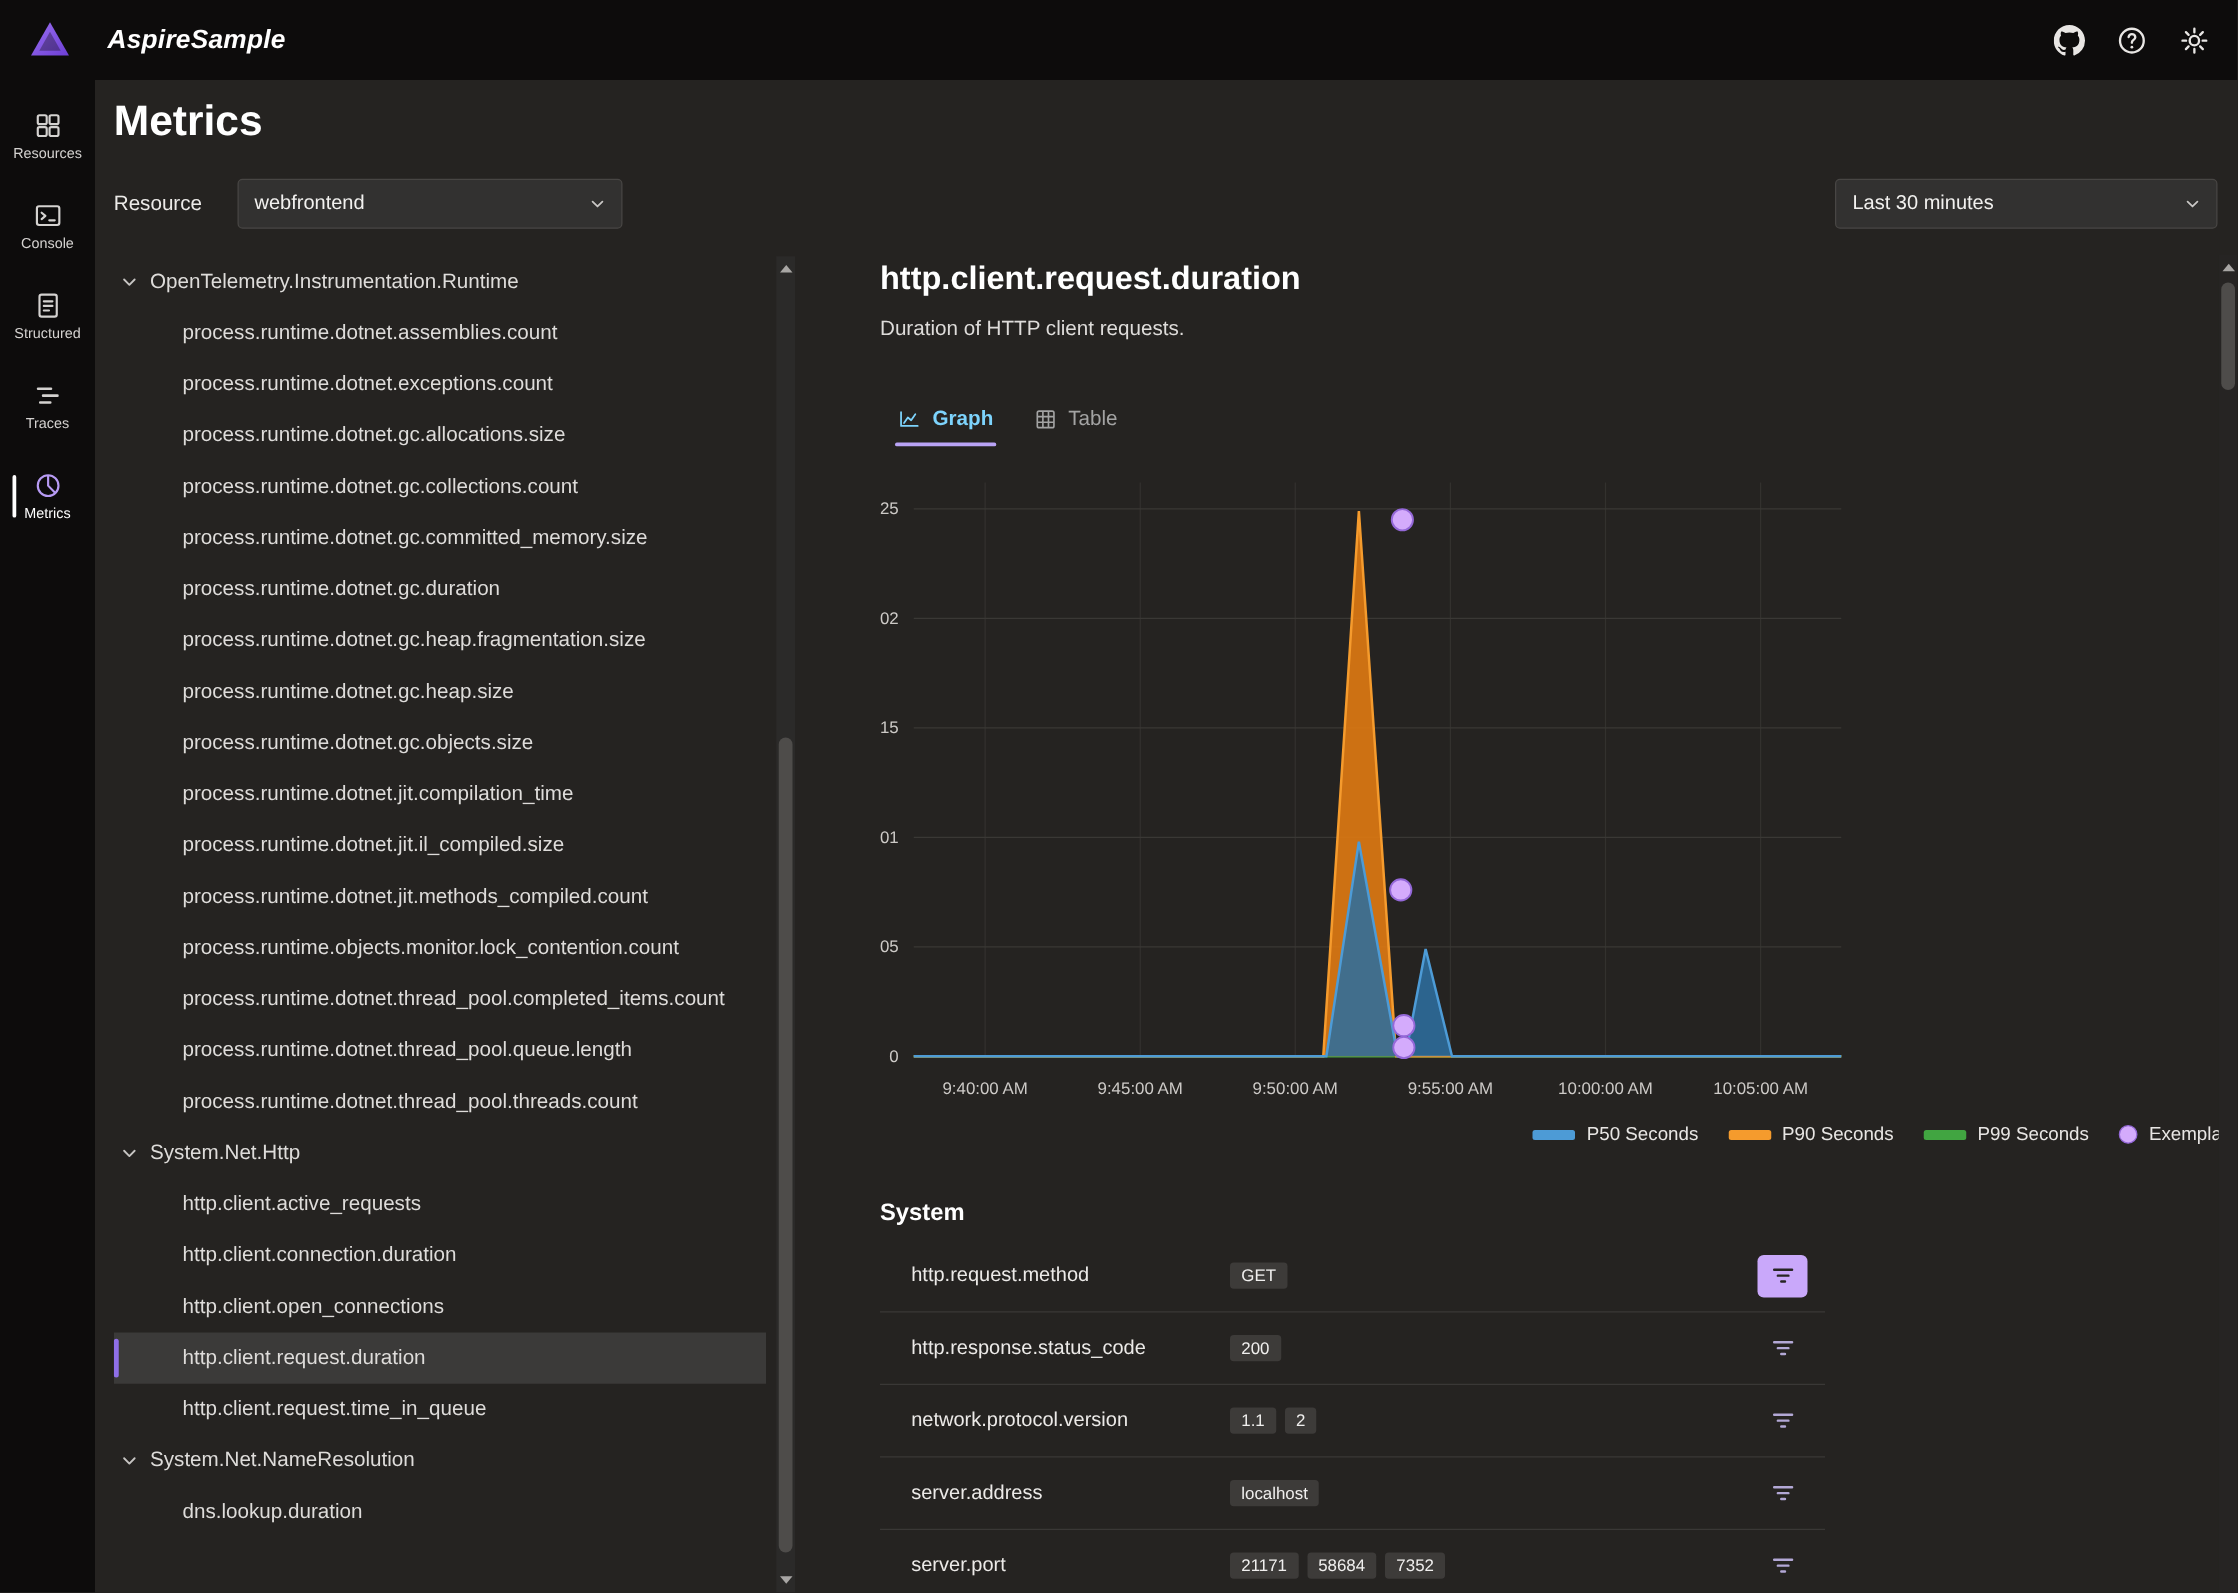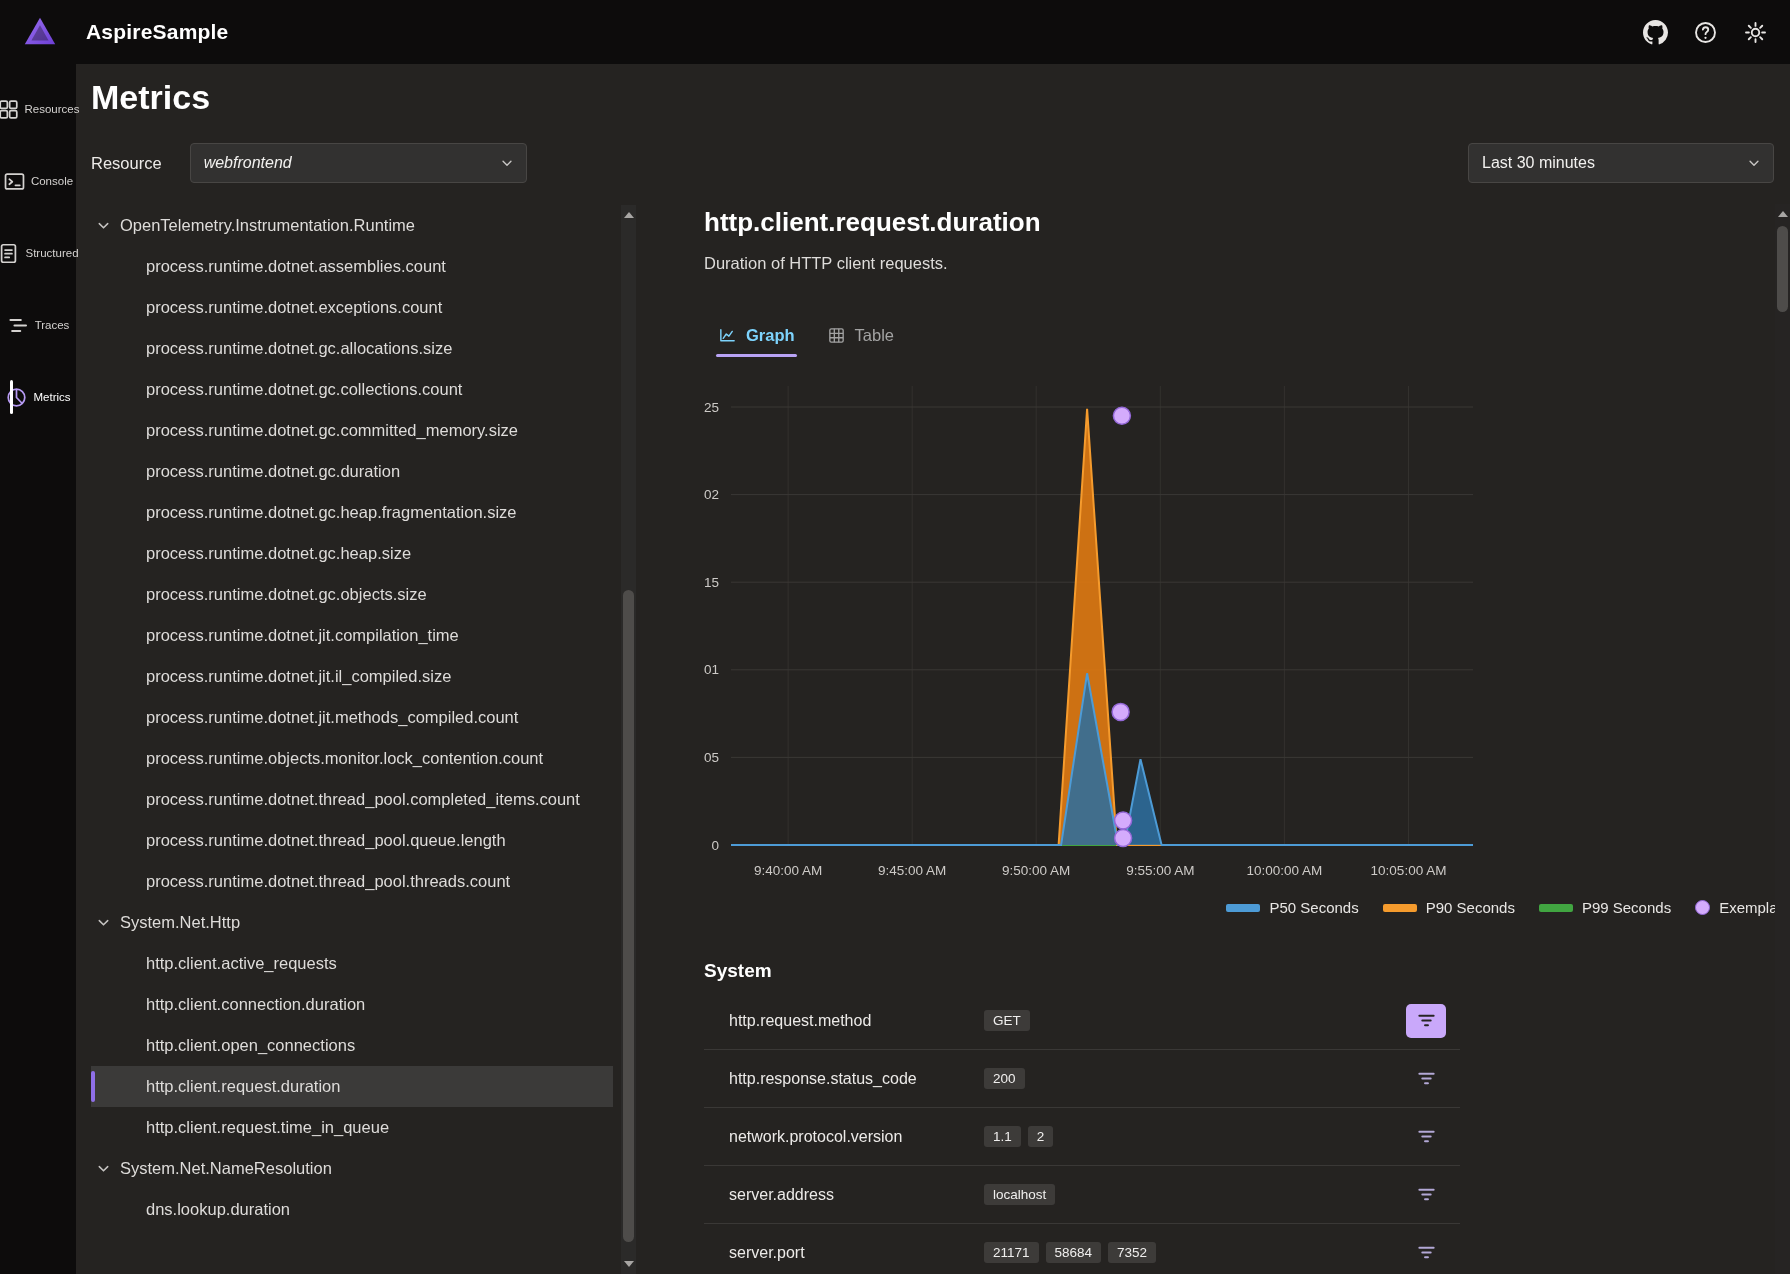--- a/index.html
+++ b/index.html
@@ -6,49 +6,49 @@
   html,body { width:1790px; height:1274px; overflow:hidden; }
   body {
     background:#252321;
     font-family:"Liberation Sans", sans-serif;
     color:#e8e6e3;
     position:relative;
   }
   
   .topbar {
     position:absolute; top:0; left:0; right:0; height:64px;
-    background:#0d0c0c; display:flex; align-items:center; padding:0 20px; z-index:5;
+    background:#0d0c0c; display:flex; align-items:center; padding:0 20px; z-index:5;font-style:italic;
   }
   .logo { width:40px; height:40px; display:flex; align-items:center; justify-content:center; }
   .app-title { margin-left:26px; font-size:21px; font-weight:600; color:#ffffff; letter-spacing:.2px; }
   .topbar-actions { margin-left:auto; display:flex; align-items:center; gap:20px; }
   .top-icon { background:none; border:none; color:#e8e6e4; width:30px; height:30px; display:flex; align-items:center; justify-content:center; cursor:pointer; }
   
   .sidebar {
     position:absolute; top:64px; left:0; bottom:0; width:76px;
     background:#0d0c0c; padding-top:9px; display:flex; flex-direction:column; z-index:4;
   }
-  .nav-item { position:relative; height:72px; display:flex; flex-direction:row; align-items:center; justify-content:center; gap:5px; color:#d4d2d0; cursor:pointer; }
+  .nav-item { position:relative; height:72px; display:flex; flex-direction:column; align-items:center; justify-content:center; gap:5px; color:#d4d2d0; cursor:pointer; }
   .nav-icon { width:23px; height:23px; display:flex; }
   .nav-label { font-size:11.5px; }
   .nav-ind { display:none; }
   .nav-item.active { color:#ffffff; }
   .nav-item.active .nav-icon { color:#b79bf4; }
   .nav-item.active .nav-ind { display:block; position:absolute; left:10px; top:19px; width:3px; height:34px; background:#ffffff; border-radius:2px; }
   
   .content { position:absolute; top:64px; left:76px; right:0; bottom:0; padding:12px 0 0 15px; overflow:hidden; }
   h1.page-title { font-size:34px; font-weight:700; color:#ffffff; margin:2px 0 0; }
   .toolbar { display:flex; align-items:center; margin-top:26px; padding-right:16px; }
   .resource-label { font-size:16.5px; color:#eceae8; margin-right:28px; }
   .select {
     display:inline-flex; align-items:center; justify-content:space-between;
     background:#323130; border:1px solid #484644; border-radius:4px;
     height:40px; padding:0 12px 0 13px; font-size:16px; color:#f2f1ef; cursor:pointer;
   }
-  .select.resource { width:337px;font-style:italic; }
+  .select.resource { width:308px; }
   .select.time { width:306px; margin-left:auto; }
   .sel-chev { color:#c9c7c5; display:flex; }
   
   .panes { position:absolute; top:141px; left:15px; right:0; bottom:0; display:flex; }
   .tree { width:522px; overflow:hidden; font-size:16.5px; color:#dedcda; flex:none; }
   .tree-group { height:41px; display:flex; align-items:center; gap:9px; padding-left:5px; cursor:pointer; }
   .tree-group .chev { width:15px; height:15px; display:flex; color:#c6c4c2; flex:none; }
   .tree-leaf { height:41px; display:flex; align-items:center; padding-left:55px; position:relative; cursor:pointer; white-space:nowrap; }
   .tree-leaf.sel { background:#3b3a39; }
   .tree-leaf.sel::before { content:''; position:absolute; left:0; top:5px; bottom:5px; width:4px; background:#8f6fe8; border-radius:2px; }

